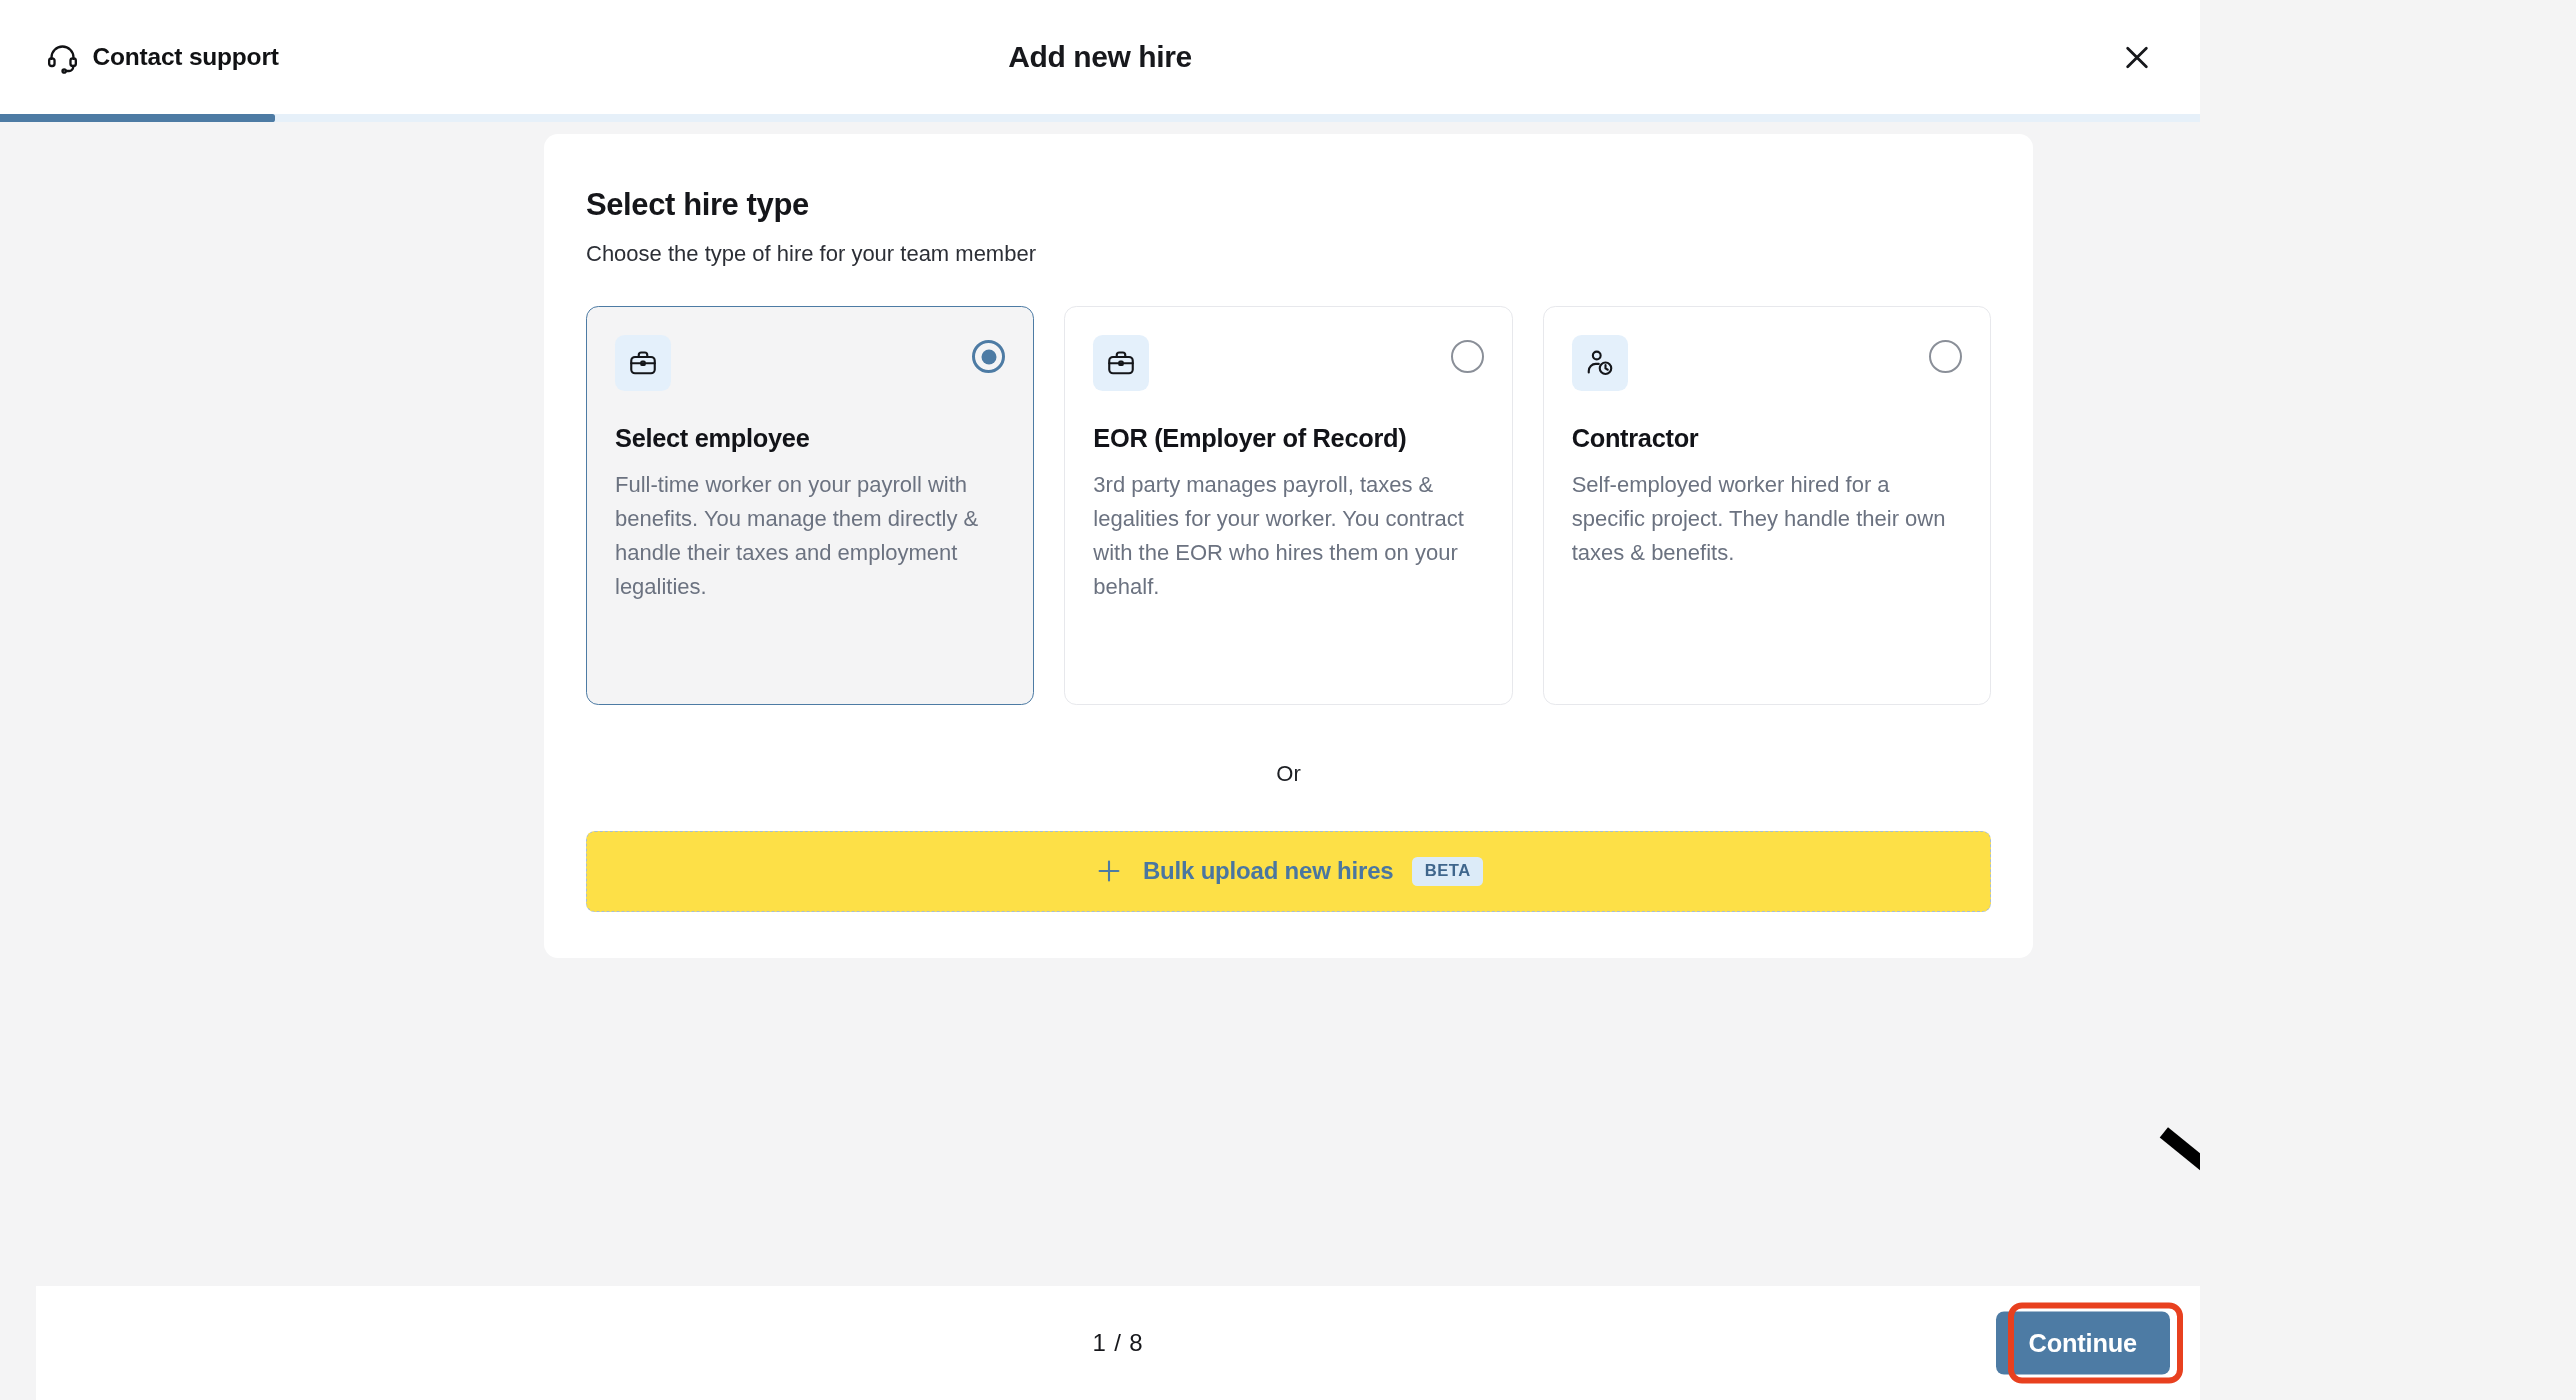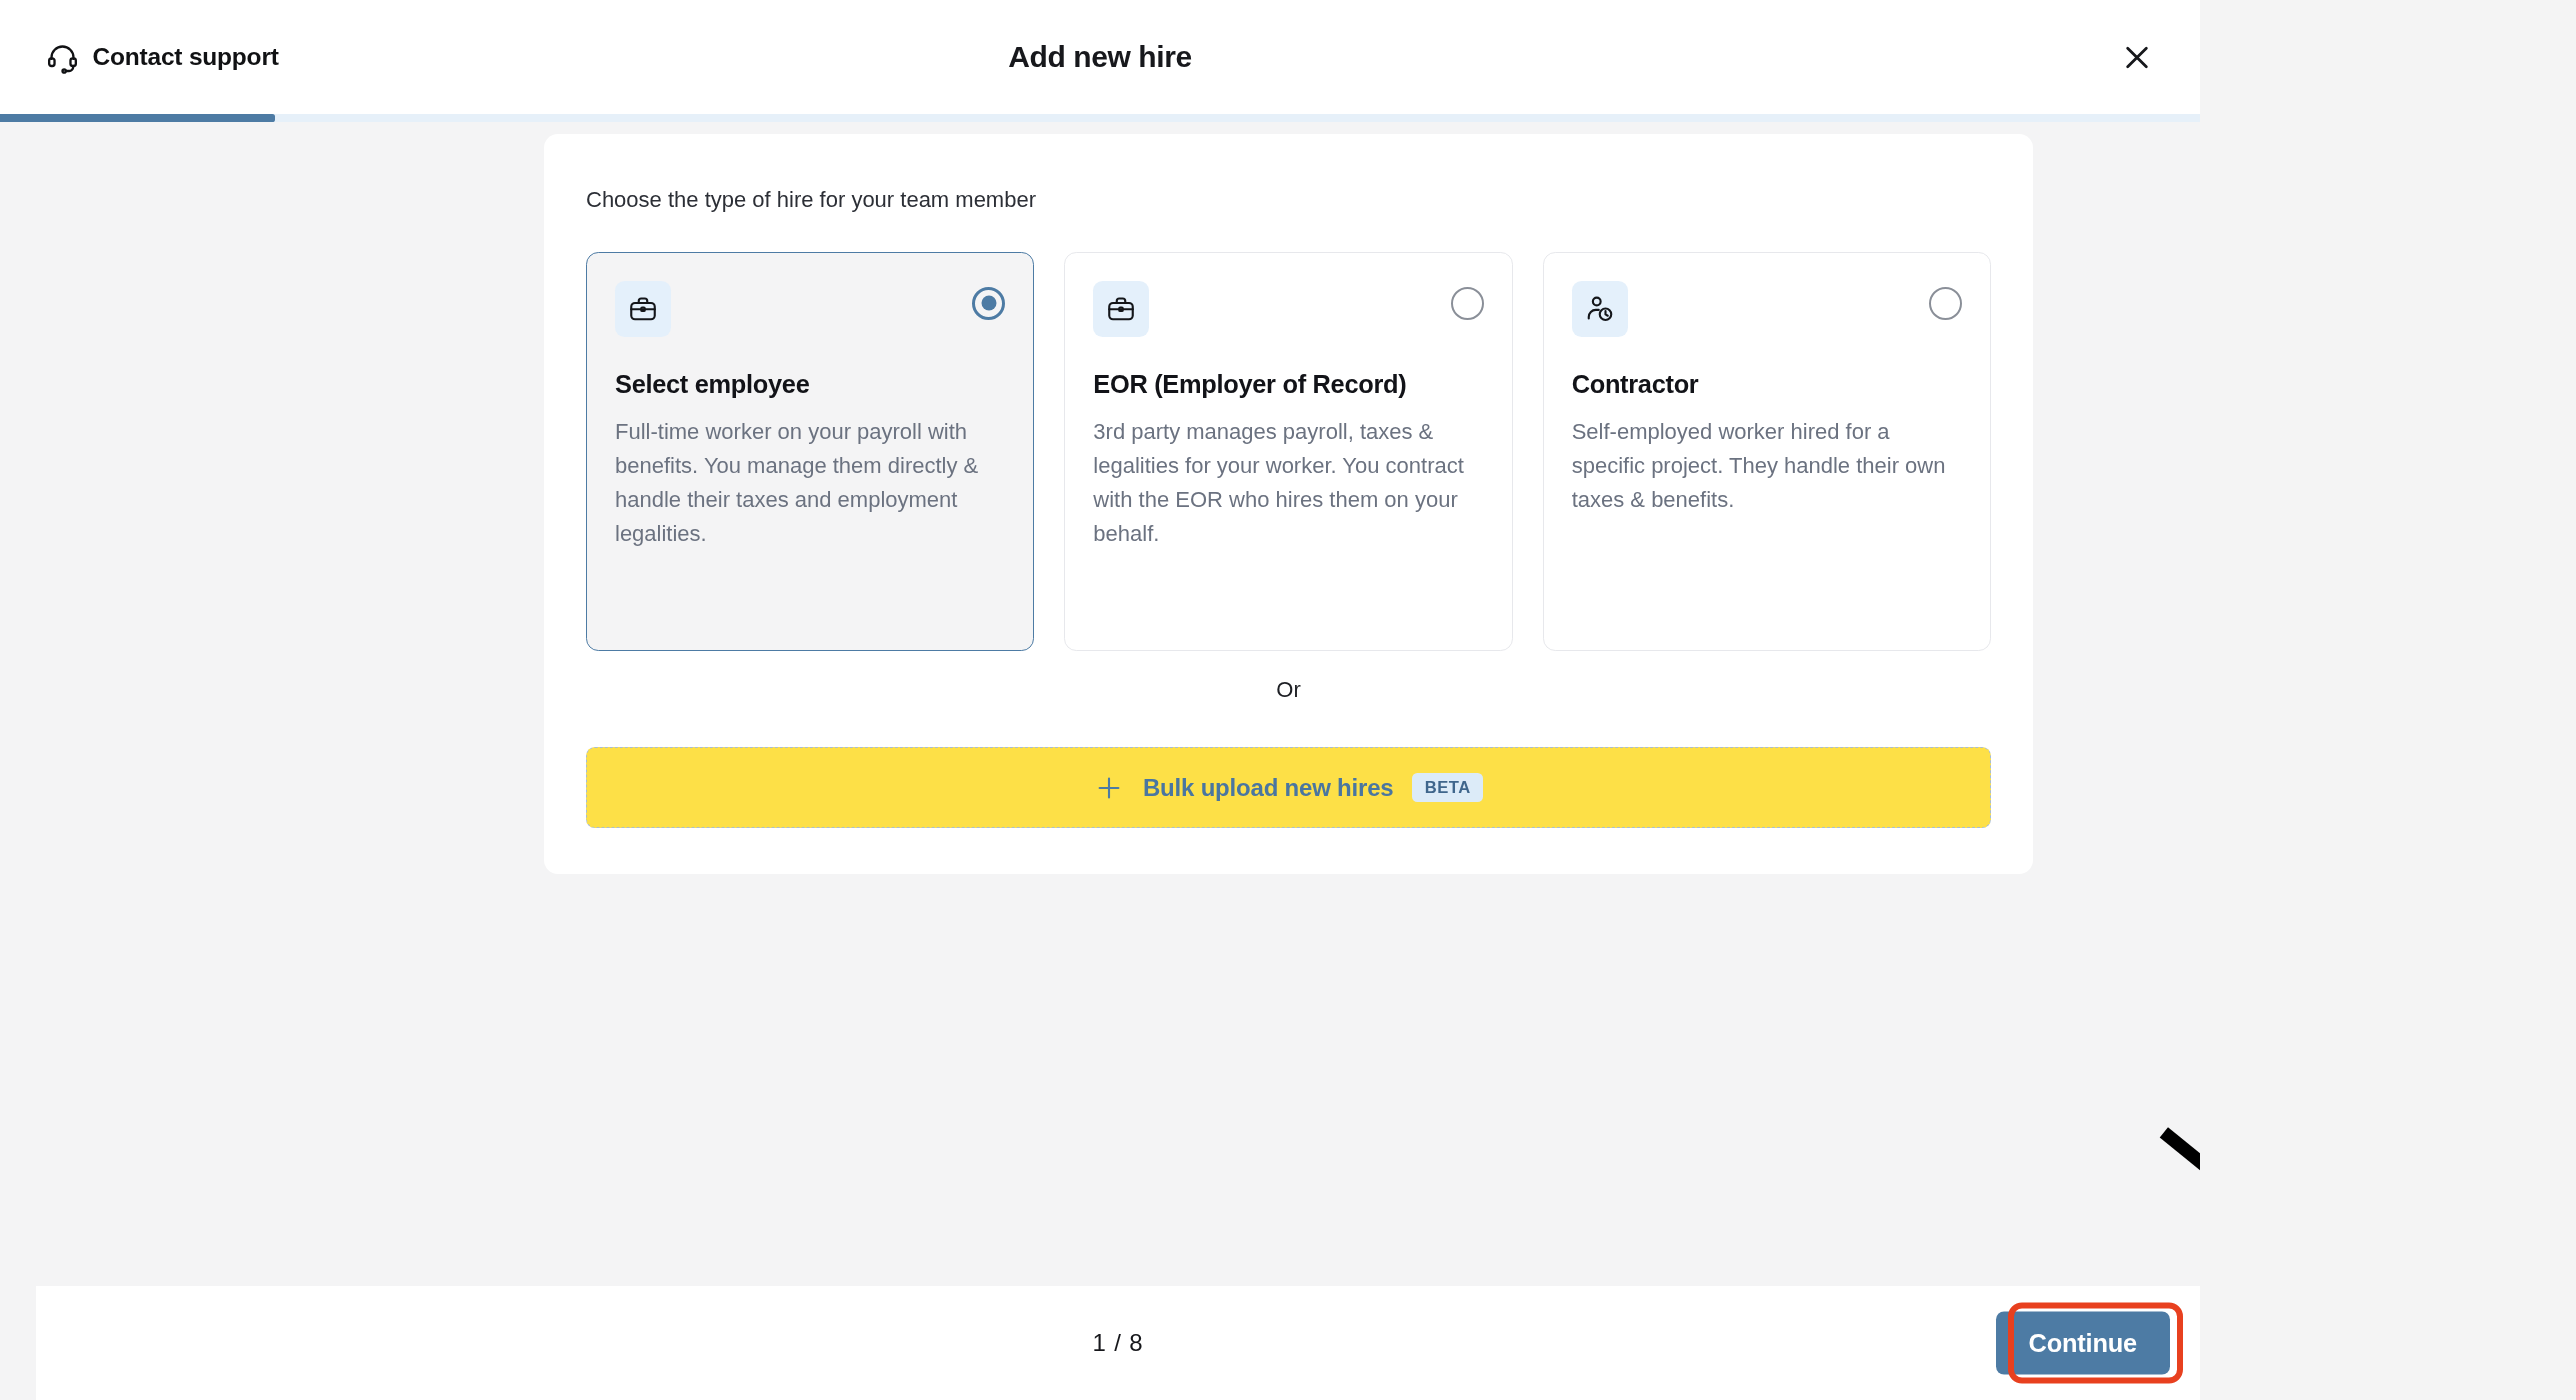--- a/index.html
+++ b/index.html
@@ -228,21 +228,21 @@
     font-weight: 400;
     color: #6b7280;
     line-height: 1.55;
   }
 
   
   .or-row {
     display: flex;
     align-items: center;
     justify-content: center;
-    margin: 26px 0 44px 0;
+    margin: 56px 0 44px 0;
   }
   .or-text {
     font-size: 22px;
     color: #1d1f24;
     font-weight: 400;
   }
 
   
   .bulk {
     border: 1.8px dashed #a9bdd2;
@@ -379,20 +379,21 @@
     </button>
   </div>
 
   <div class="progress-track">
     <div class="progress-fill" id="progress-fill" style="width: 12.5%; background: rgb(77, 123, 164);"></div>
   </div>
 
   <div class="content-area">
 
     <div class="panel">
+      <div class="panel-title">Select hire type</div>
       <div class="panel-sub">Choose the type of hire for your team member</div>
 
       <div class="cards">
 
         <div class="card selected">
           <div class="card-top">
             <span class="card-icon-box">
               <svg viewBox="0 0 24 24" fill="none" stroke="currentColor" stroke-width="1.7" stroke-linecap="round" stroke-linejoin="round">
                 <rect x="2.6" y="7.2" width="18.8" height="13" rx="3"></rect>
                 <path d="M8.6 7.2V5.6a2 2 0 0 1 2-2h2.8a2 2 0 0 1 2 2v1.6"></path>

